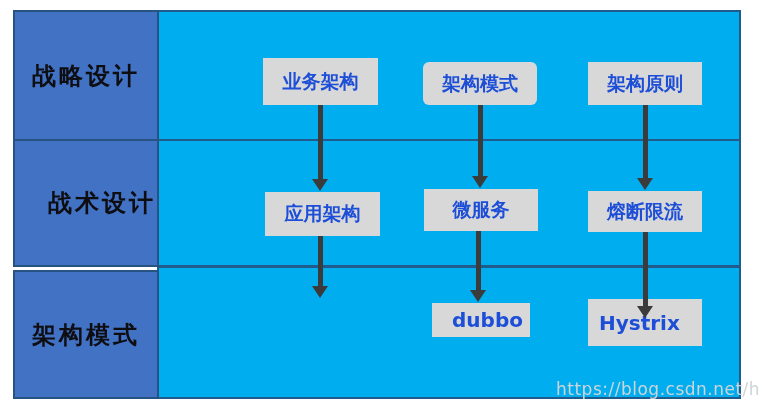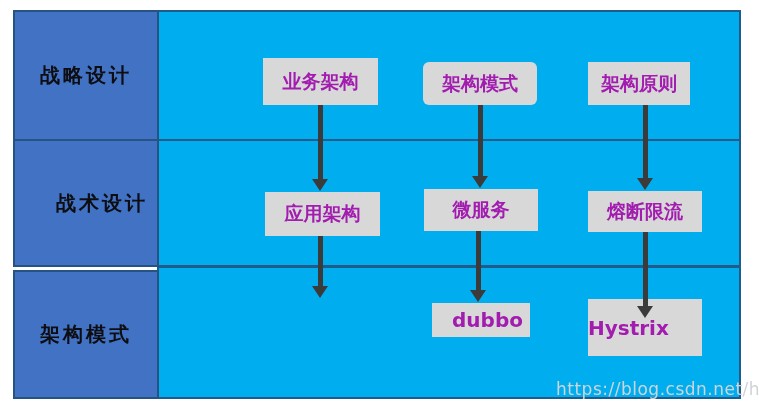--- a/index.html
+++ b/index.html
@@ -19,58 +19,58 @@
     border:2px solid #275382;
     display:flex; align-items:center; justify-content:center;
     z-index:1;
   }
   .row-cell-1 { top:10px;  height:131px; }
   .row-cell-2 { top:139px; height:128px;padding-left:32px; }
   .row-cell-3 { top:270px; height:129px; }
   .row-label {
     font-family:"DejaVu Serif","Liberation Serif",serif;
     font-weight:bold;
-    font-size:20px;
+    font-size:24px;
     letter-spacing:3px;
     color:#0d0d12;
     white-space:nowrap;
   }
   
   .main-area {
     position:absolute;
     left:157px; top:10px; width:584px; height:389px;
     background:#00AEEF;
     border:2px solid #1F5C8C;
     z-index:0;
   }
   .gridline { position:absolute; left:0; width:100%; background:#1F5C8C; }
   .gridline-1 { top:127px; height:2px; }
   .gridline-2 { top:253px; height:3px; }
   
   .node {
     position:absolute;
     background:#D8D8D8;
-    color:#a21caf;
+    color:#1d4ed8;
     font-weight:bold;
     font-size:19px;
     display:flex; align-items:center; justify-content:center;
     white-space:nowrap;
     z-index:2;
   }
   .node-latin { font-size:20px; }
   .node-b1 { left:263px; top:58px;  width:115px; height:47px; }
   .node-b2 { left:423px; top:62px;  width:114px; height:43px;border-radius:6px; }
-  .node-b3 { left:588px; top:62px;  width:102px; height:43px; }
+  .node-b3 { left:588px; top:62px;  width:114px; height:43px; }
   .node-b4 { left:265px; top:192px; width:115px; height:44px; }
   .node-b5 { left:424px; top:189px; width:114px; height:42px; }
   .node-b6 { left:588px; top:191px; width:114px; height:41px;text-align:right; }
   .node-b7 { left:262px; top:299px; width:108px; height:40px; }
   .node-b8 { left:432px; top:303px; width:98px;  height:34px;padding-left:13px; }
-  .node-b9 { left:588px; top:299px; width:114px; height:57px;
-             justify-content:flex-start; }
+  .node-b9 { left:588px; top:299px; width:114px; height:47px;
+             justify-content:flex-start; padding-left:11px; }
   
   .arrow-line {
     position:absolute; width:5px; background:#3B3B3B; z-index:3;
   }
   .arrow-head {
     position:absolute; width:0; height:0; z-index:3;
     border-left:8px solid transparent;
     border-right:8px solid transparent;
     border-top:12px solid #3B3B3B;
   }

